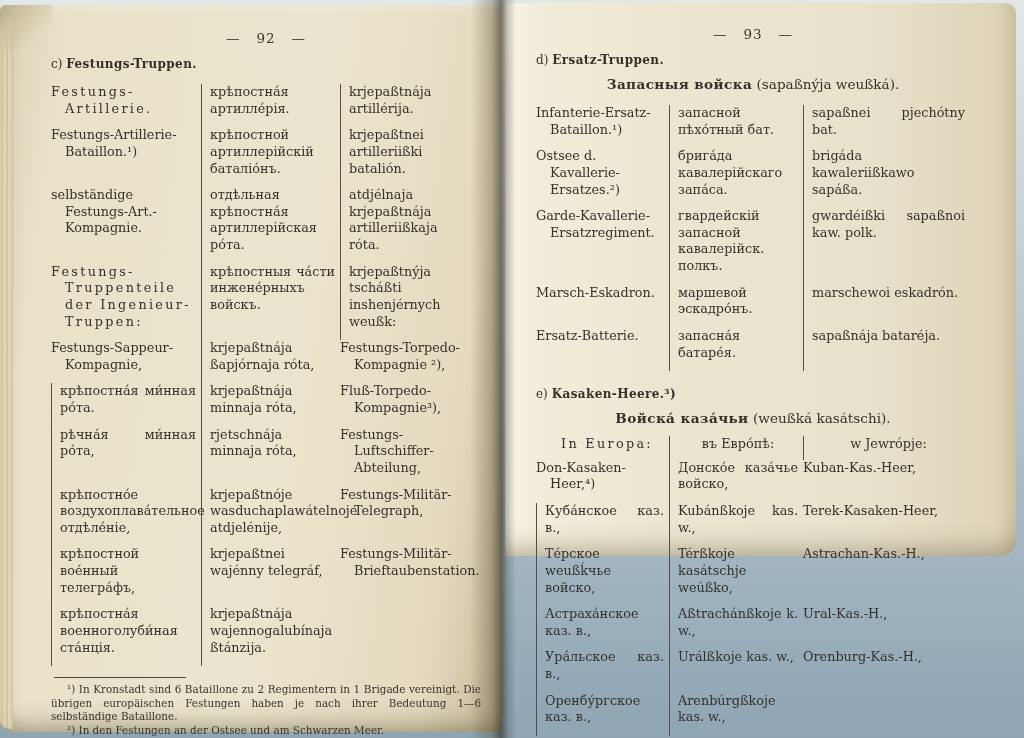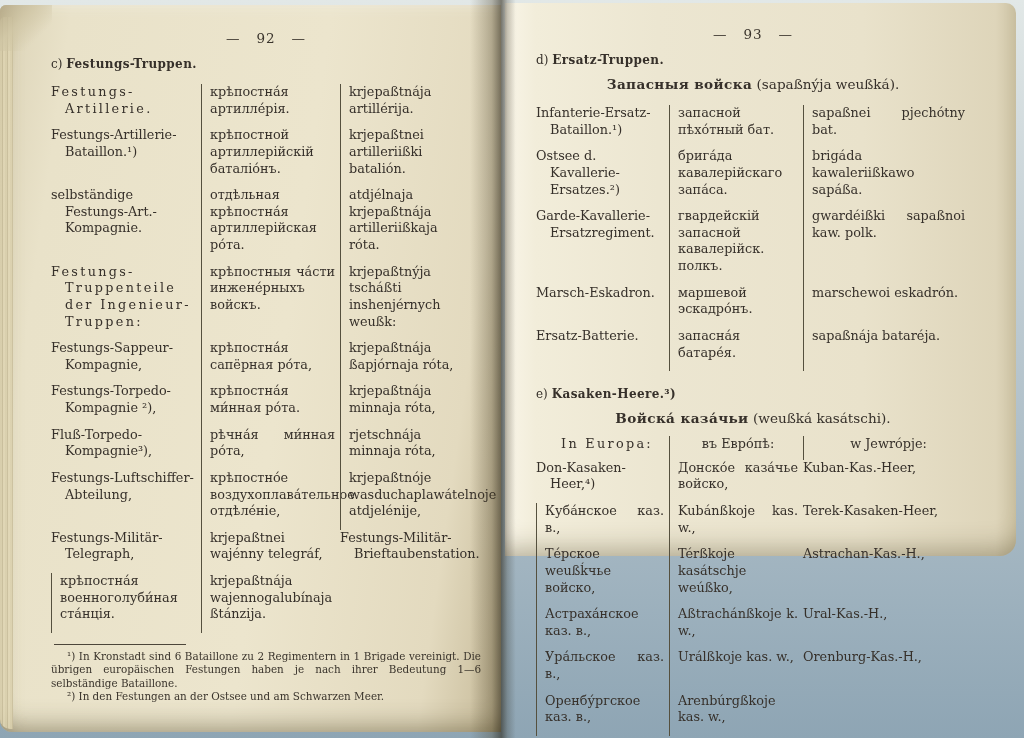--- a/index.html
+++ b/index.html
@@ -84,32 +84,32 @@
         <div class="cell c1">Festungs-Artillerie-Bataillon.¹)</div>
         <div class="cell c2">крѣпостной артиллерійскій баталіо́нъ.</div>
         <div class="cell c3">krjepaßtnei artilleriißki batalión.</div>
         <div class="cell c1">selbständige Festungs-Art.-Kompagnie.</div>
         <div class="cell c2">отдѣльная крѣпостна́я артиллерійская ро́та.</div>
         <div class="cell c3">atdjélnaja krjepaßtnája artilleriißkaja róta.</div>
         <div class="cell c1 sp">Festungs-Truppenteile der Ingenieur-Truppen:</div>
         <div class="cell c2">крѣпостныя ча́сти инжене́рныхъ войскъ.</div>
         <div class="cell c3">krjepaßtnýja tscháßti inshenjérnych weußk:</div>
         <div class="cell c1">Festungs-Sappeur-Kompagnie,</div>
-        <div class="cell c2">крѣпостна́я сапёрная ро́та,</div>
         <div class="cell c3">krjepaßtnája ßapjórnaja róta,</div>
         <div class="cell c1">Festungs-Torpedo-Kompagnie ²),</div>
         <div class="cell c2">крѣпостна́я ми́нная ро́та.</div>
         <div class="cell c3">krjepaßtnája minnaja róta,</div>
         <div class="cell c1">Fluß-Torpedo-Kompagnie³),</div>
         <div class="cell c2">рѣчна́я ми́нная ро́та,</div>
         <div class="cell c3">rjetschnája minnaja róta,</div>
         <div class="cell c1">Festungs-Luftschiffer-Abteilung,</div>
         <div class="cell c2">крѣпостно́е воздухоплава́тельное отдѣле́ніе,</div>
         <div class="cell c3">krjepaßtnóje wasduchaplawátelnoje atdjelénije,</div>
         <div class="cell c1">Festungs-Militär-Telegraph,</div>
+        <div class="cell c2">крѣпостной вое́нный телегра́фъ,</div>
         <div class="cell c3">krjepaßtnei wajénny telegráf,</div>
         <div class="cell c1">Festungs-Militär-Brieftaubenstation.</div>
         <div class="cell c2">крѣпостна́я военноголуби́ная ста́нція.</div>
         <div class="cell c3">krjepaßtnája wajennogalubínaja ßtánzija.</div>
       </div>
     <div class="fnrule"></div>
     <div class="fn" id="fn-left">
         <p>¹) In Kronstadt sind 6 Bataillone zu 2 Regimentern in 1 Brigade vereinigt. Die übrigen europäischen Festungen haben je nach ihrer Bedeutung 1—6 selbständige Bataillone.</p>
         <p>²) In den Festungen an der Ostsee und am Schwarzen Meer.</p>
       </div>

